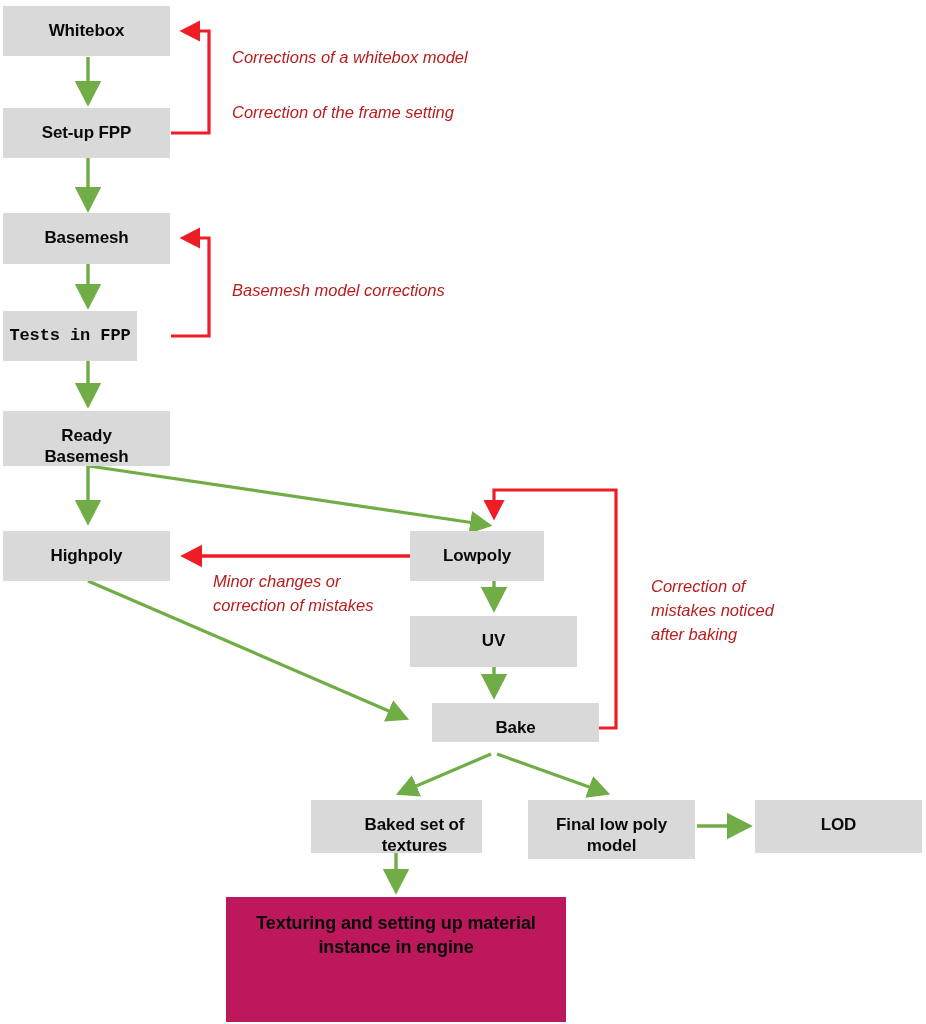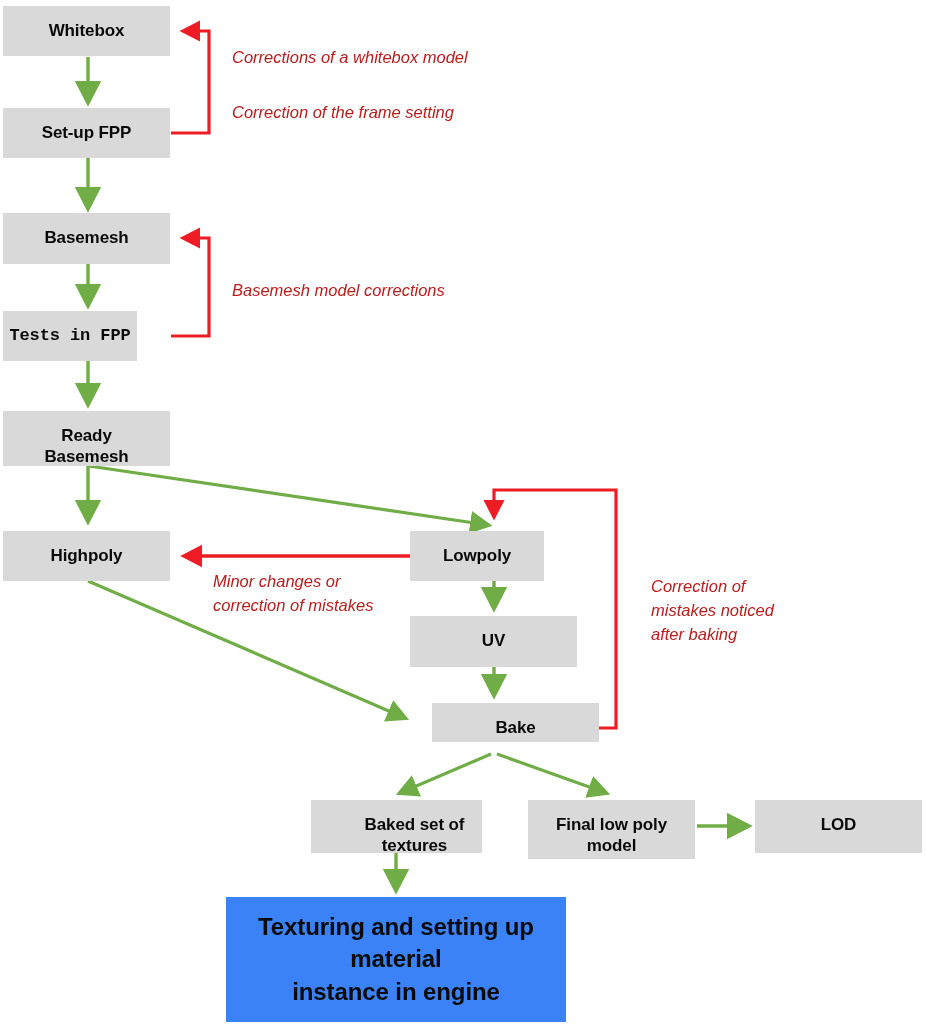--- a/index.html
+++ b/index.html
@@ -38,23 +38,23 @@
     line-height: 1.25;
     color: #0a0a0a;
     letter-spacing: -0.1px;
     padding: 14px 4px;
     z-index: 3;
   }
   .node.light {
     background: #d9d9d9;
   }
   .node.dark {
-    background: #3b82f6;
+    background: #be185d;
     color: #0a0a0a;
-    font-size: 24px;
+    font-size: 18px;
     line-height: 1.35;
   }
   .annotation {
     position: absolute;
     font-family: "Liberation Sans", sans-serif;
     font-style: italic;
     font-weight: normal;
     font-size: 16.5px;
     line-height: 1.45;
     color: #b91c1c;

